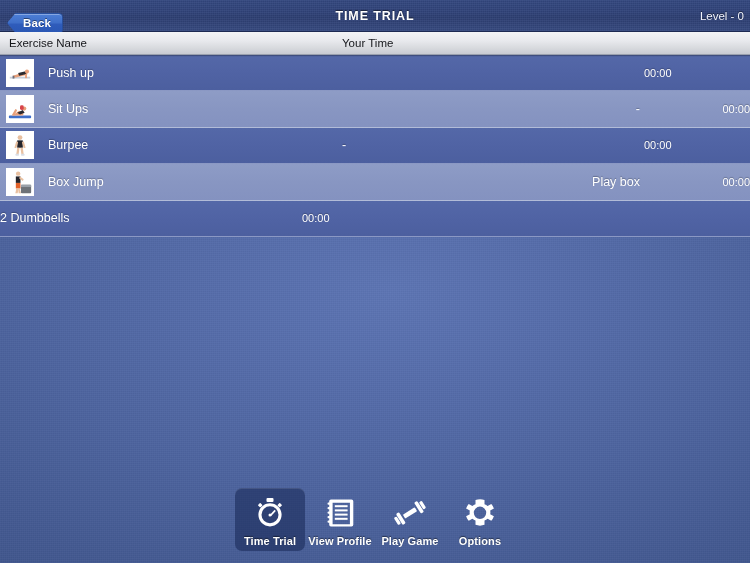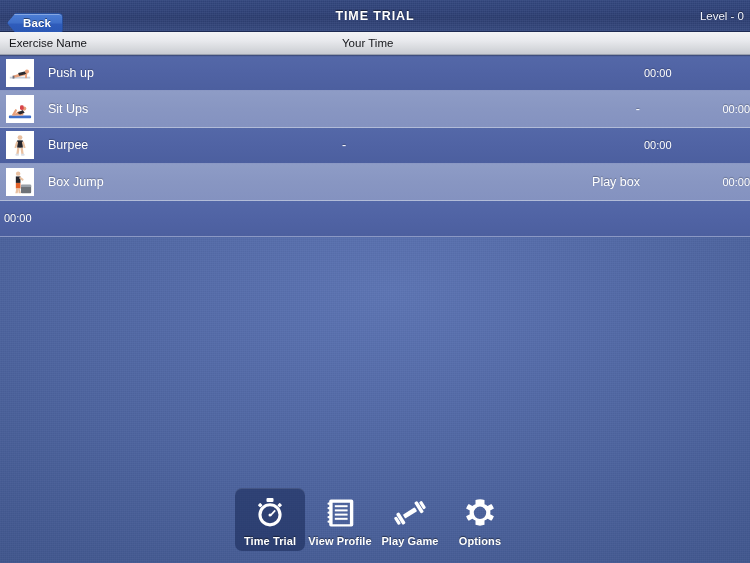--- a/index.html
+++ b/index.html
@@ -320,20 +320,21 @@
             <path d="M13.5 21 L15 26 h-2.5 l-.5 -5 z" fill="#e8c0a0"></path>
           </svg>
         </div>
         <span class="name-label">Box Jump</span>
       </div>
       <div class="cell-equipment">Play box</div>
       <div class="cell-time">00:00</div>
     </div>
 
     <div class="row dark">
+      <div class="cell-equipment">2 Dumbbells</div>
       <div class="cell-time">00:00</div>
     </div>
 
   </div>
 
   <div class="tabbar">
 
     <div class="tab selected">
       <div class="tab-icon">
         <svg width="34" height="34" viewBox="0 0 34 34" fill="#ffffff">

